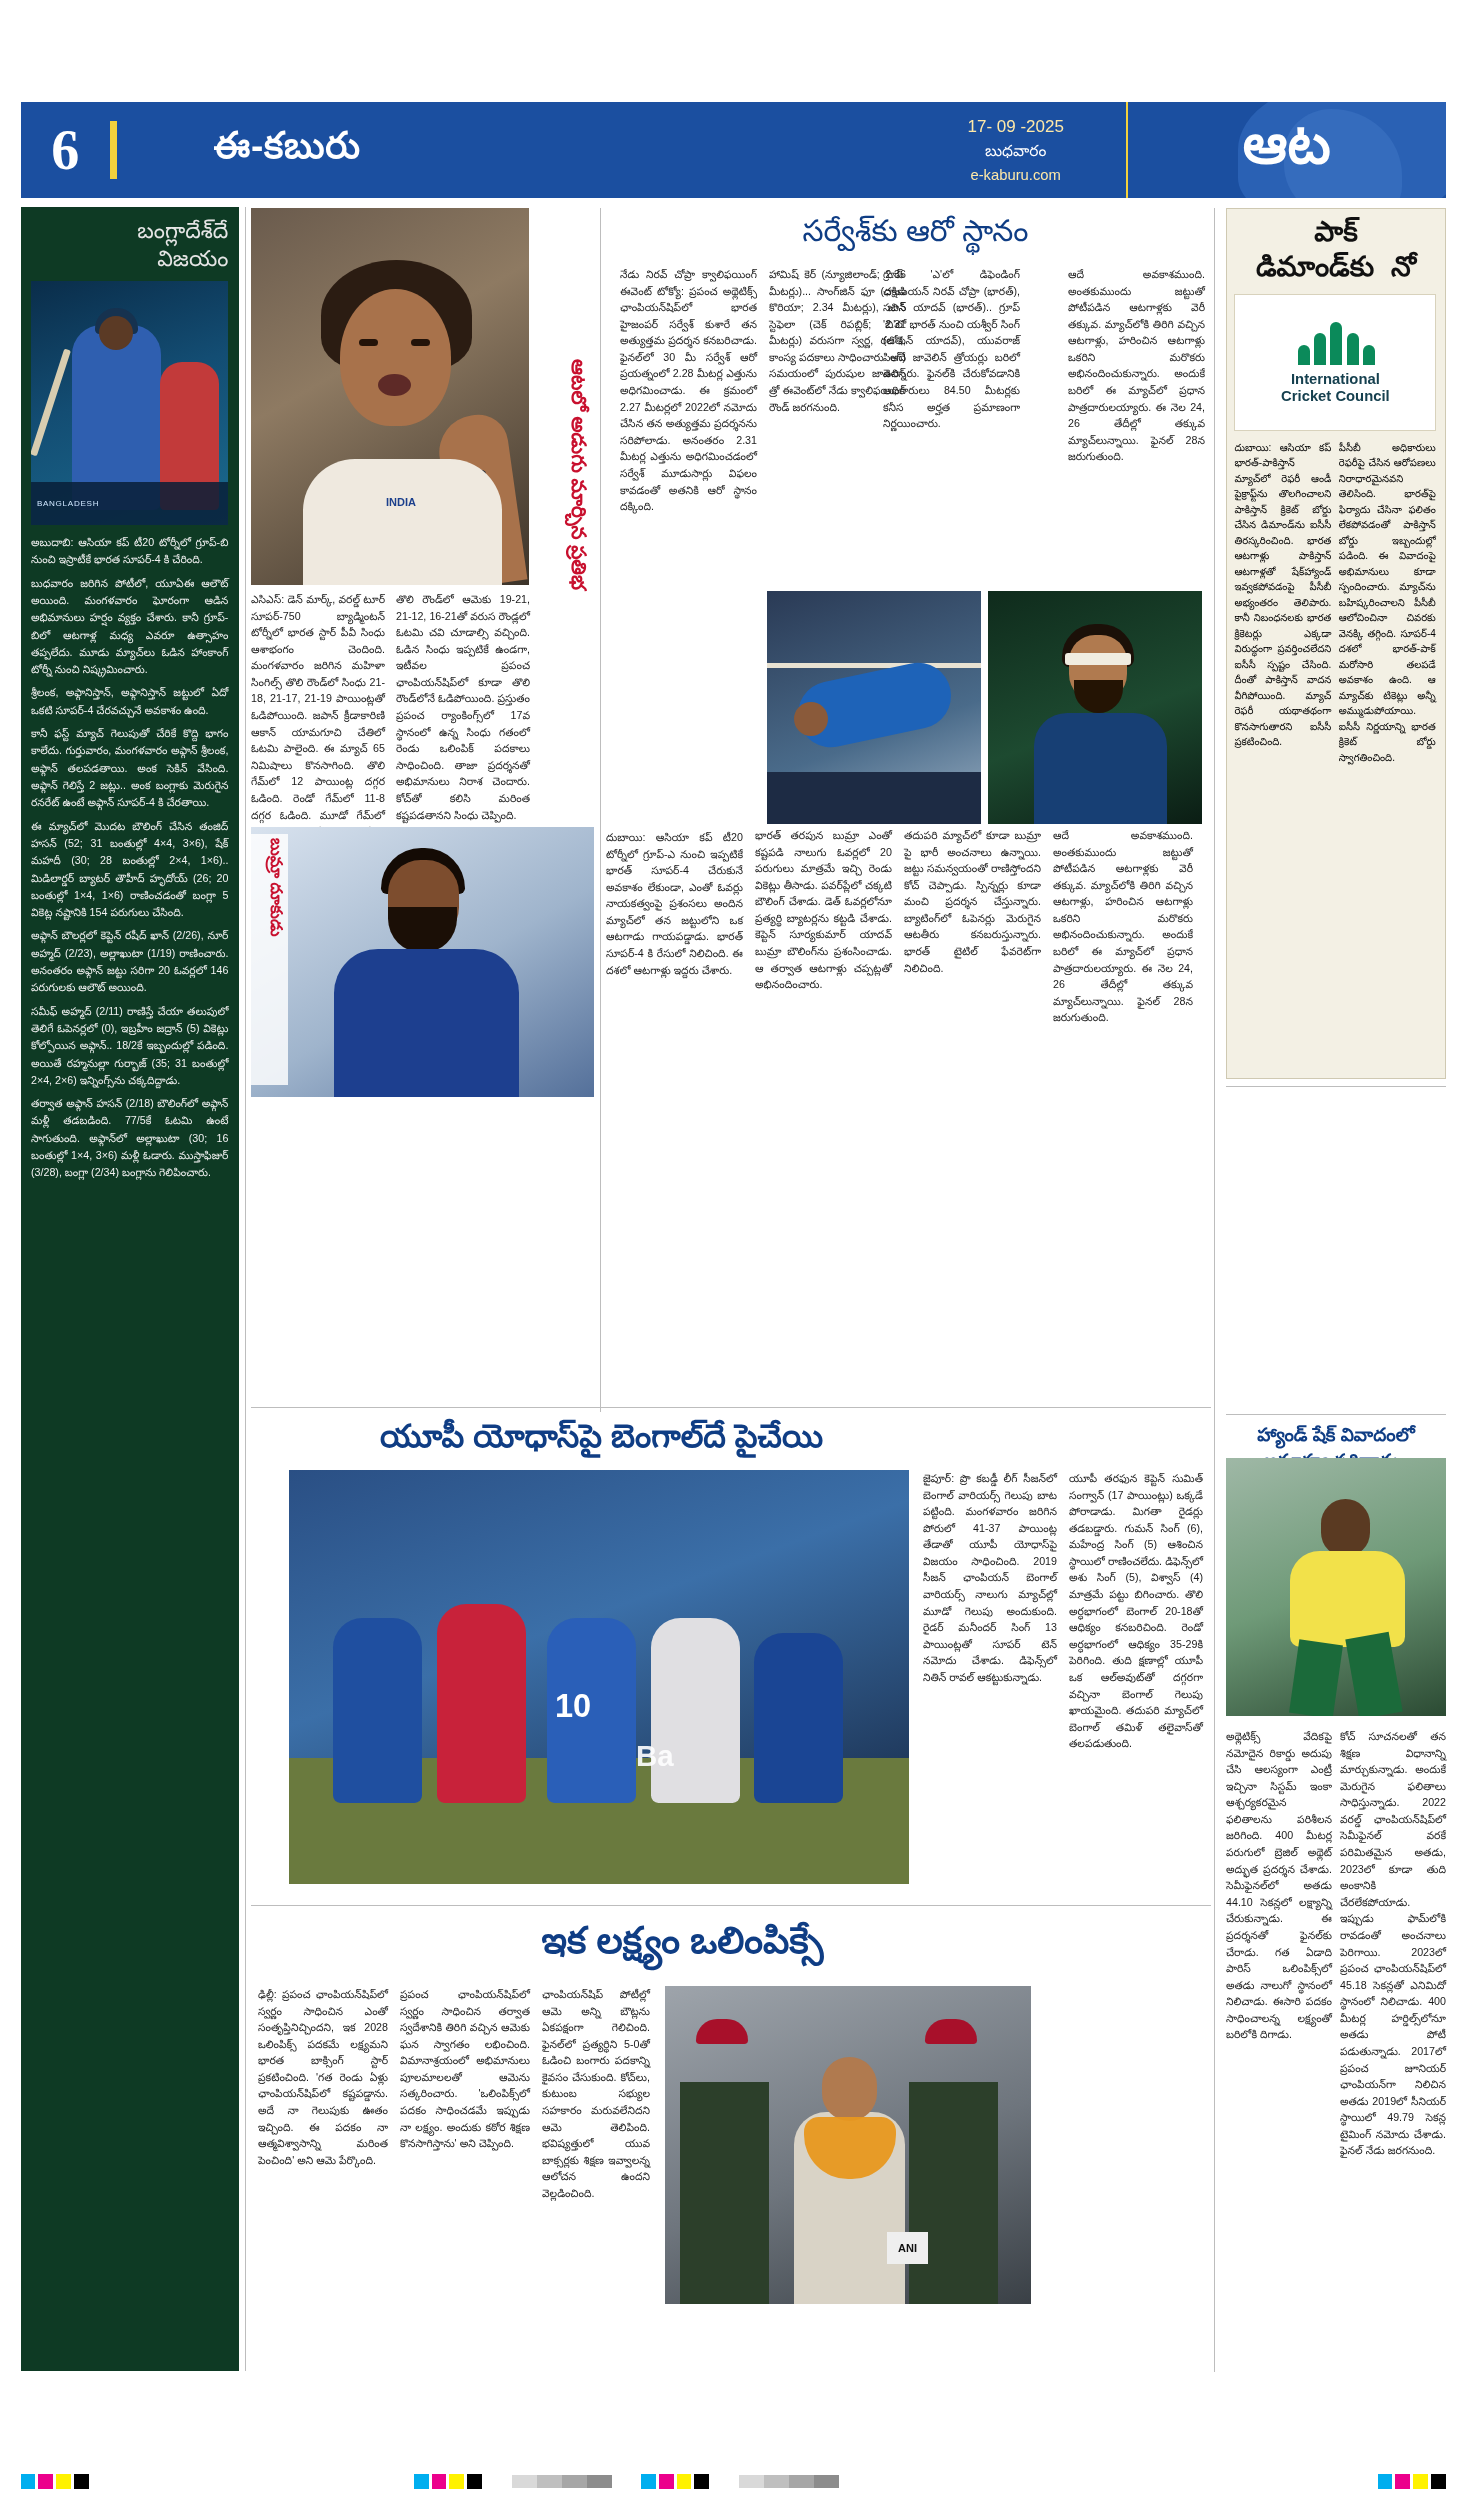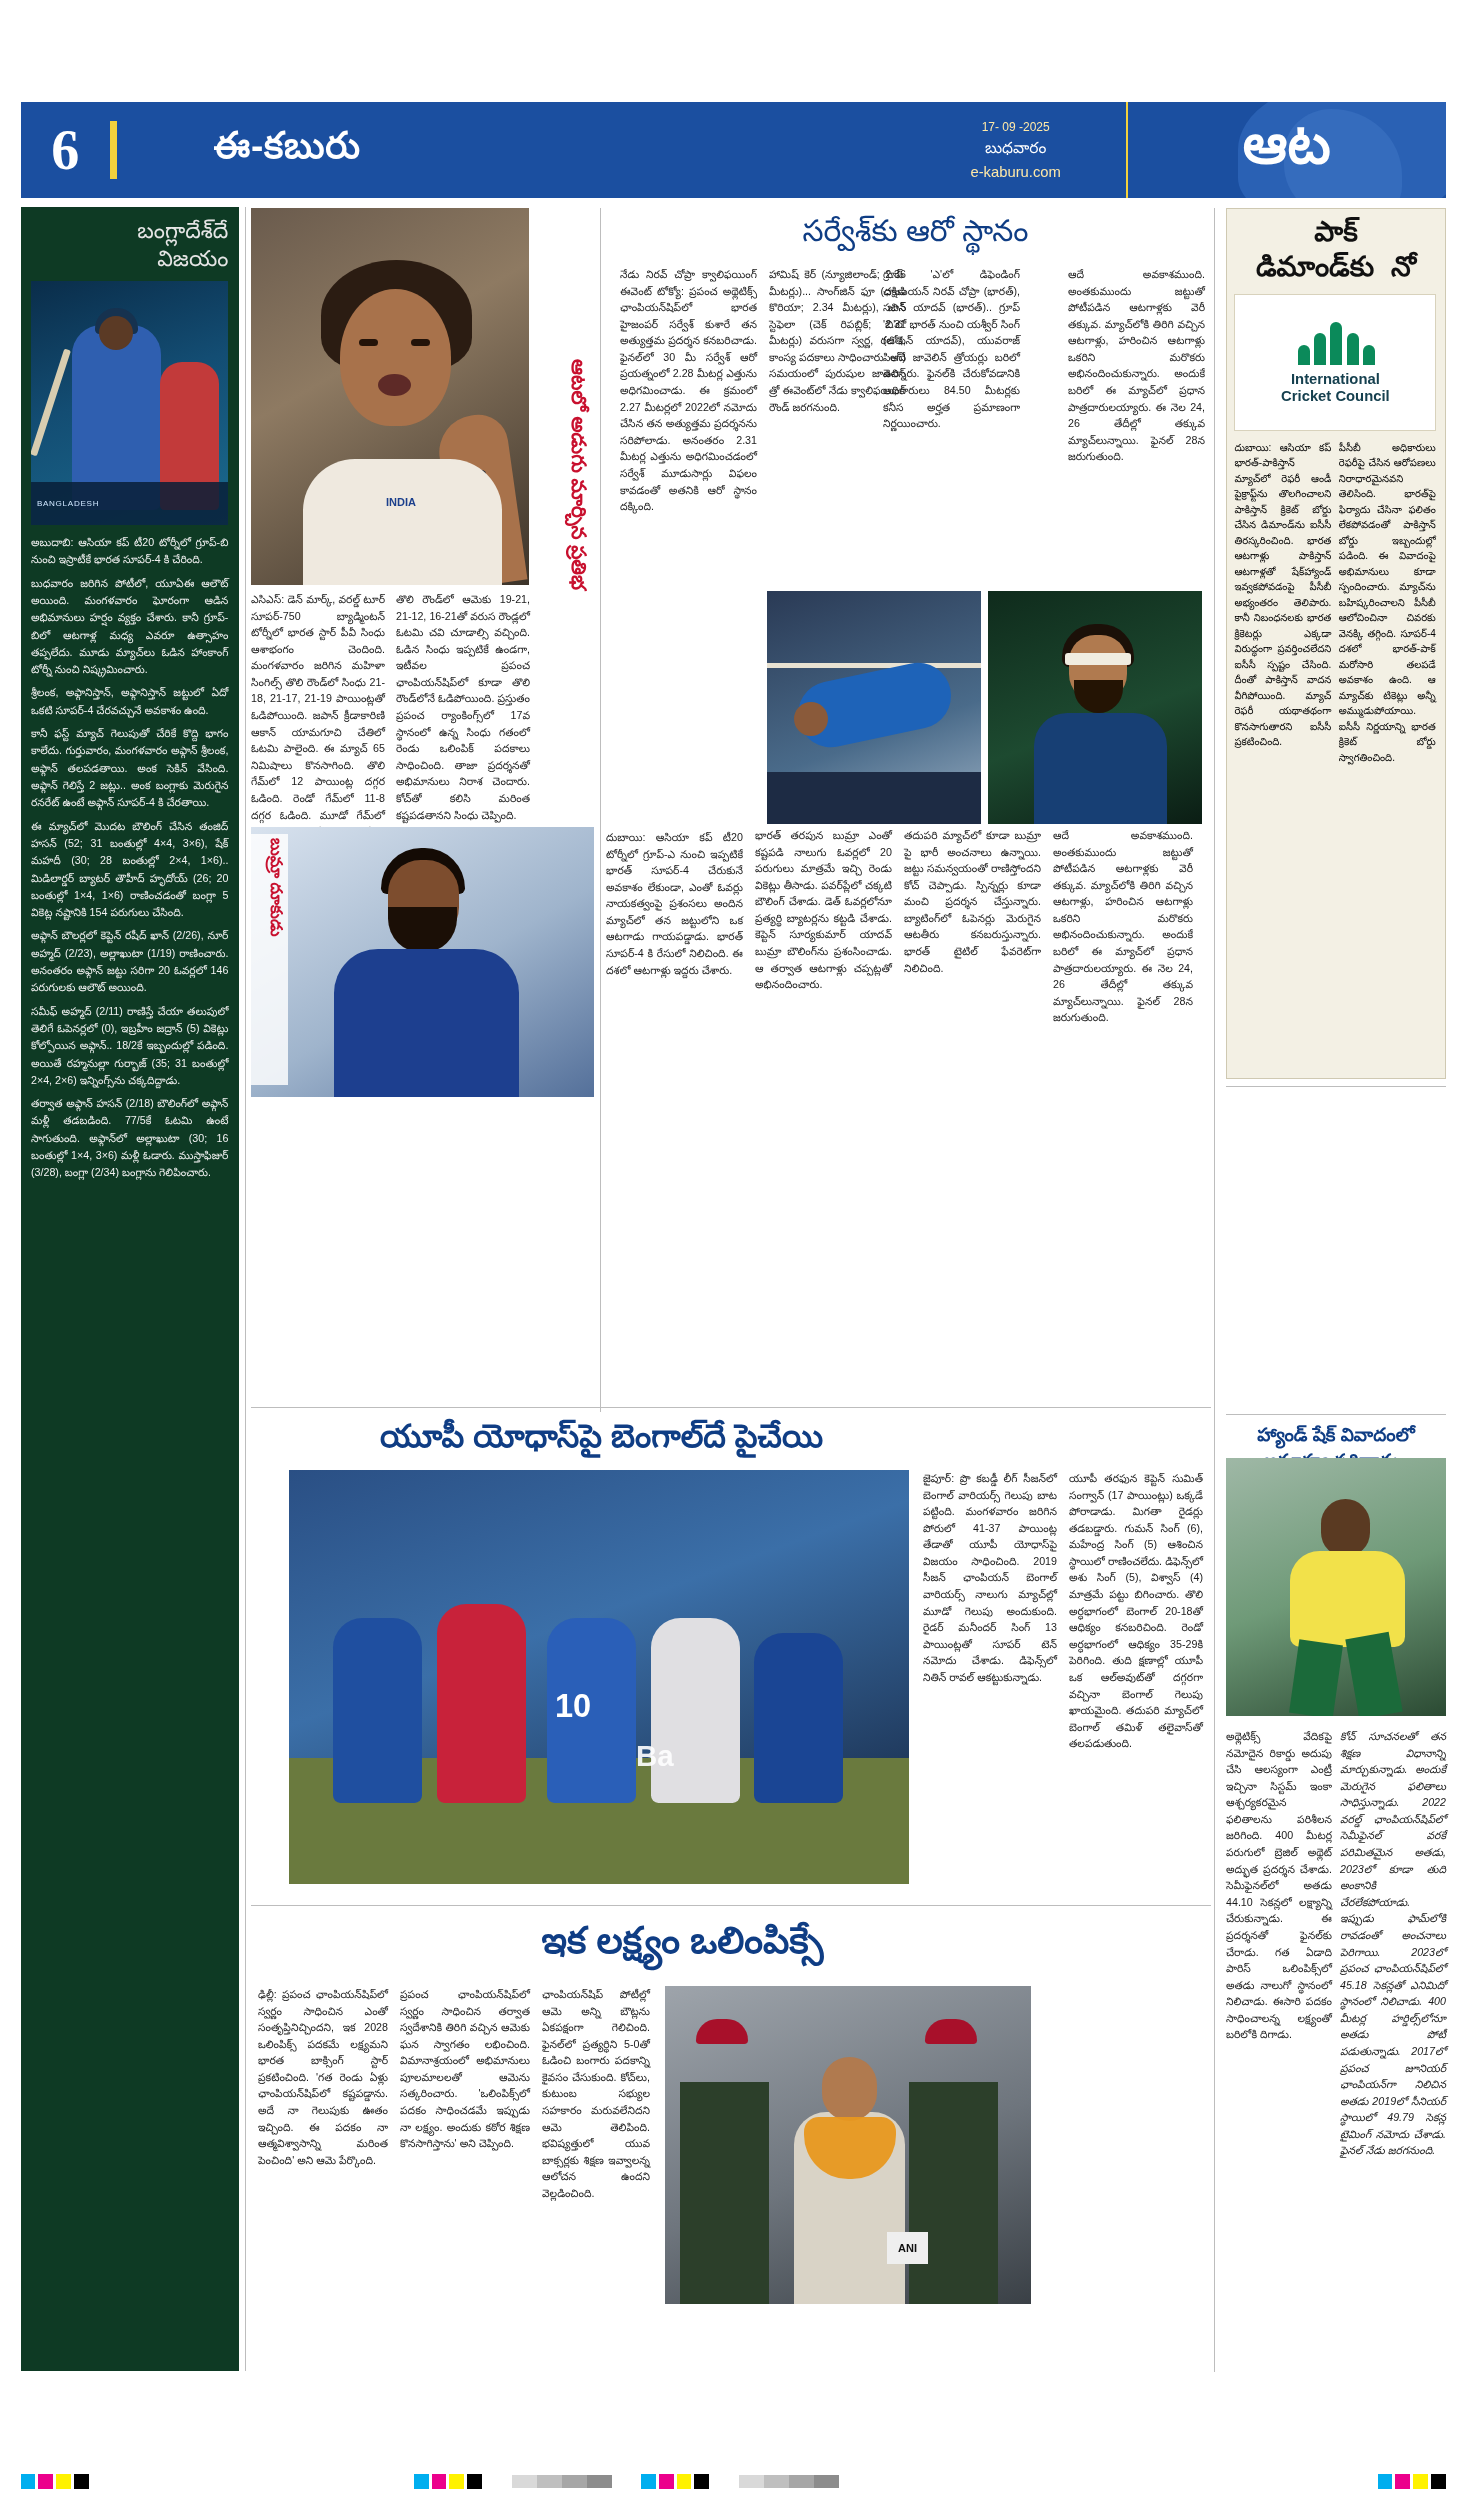--- a/index.html
+++ b/index.html
@@ -56,21 +56,21 @@
   .masthead-date {
     width: 222px;
     display: flex;
     flex-direction: column;
     align-items: center;
     justify-content: center;
     color: #ffffff;
     gap: 4.4px;
     border-right: 2.2px solid #f4d23c;
   }
-  .masthead-date .d1 { font-size: 12px; color: #ffe9a8; }
+  .masthead-date .d1 { font-size: 17px; color: #ffe9a8; }
   .masthead-date .d2 { font-size: 15.5px; }
   .masthead-date .d3 { font-size: 14.8px; color: #ffe9a8; }
   .masthead-brand {
     width: 318px;
     position: relative;
     display: flex;
     align-items: center;
     justify-content: center;
     overflow: hidden;
   }
@@ -419,21 +419,21 @@
     left: 1226px; top: 1458px;
     width: 220px; height: 258px;
     background: linear-gradient(160deg,#9fb8a6 0%,#6f9a78 50%,#2b4a33 100%);
     overflow: hidden;
   }
   .hand-photo .hh { position:absolute; left:95px; top:41px; width:49px; height:58px; background:#5a3a22; border-radius:25px;}
   .hand-photo .hb { position:absolute; left:64px; top:93px; width:115px; height:96px; background:#f2e14a; border-radius:29.5px 29.5px 10.3px 10.3px;}
   .hand-photo .hl { position:absolute; left:68px; bottom:0; width:44px; height:74px; background:#1b6a3a; transform: rotate(8deg);}
   .hand-photo .hr { position:absolute; left:126px; bottom:0; width:44px; height:81px; background:#1b6a3a; transform: rotate(-10deg);}
   .hand-c1 { position: absolute; left: 1226px; top: 1728px; width: 106px; }
-  .hand-c2 { position: absolute; left: 1340px; top: 1728px; width: 106px; font-style: italic; }
+  .hand-c2 { position: absolute; left: 1340px; top: 1728px; width: 106px; }
 
   
   .oly-head {
     position: absolute;
     left: 258px; top: 1920px;
     width: 849px;
     text-align: center;
     font-size: 37px;
     font-weight: bold;
     color: #0f3d84;

